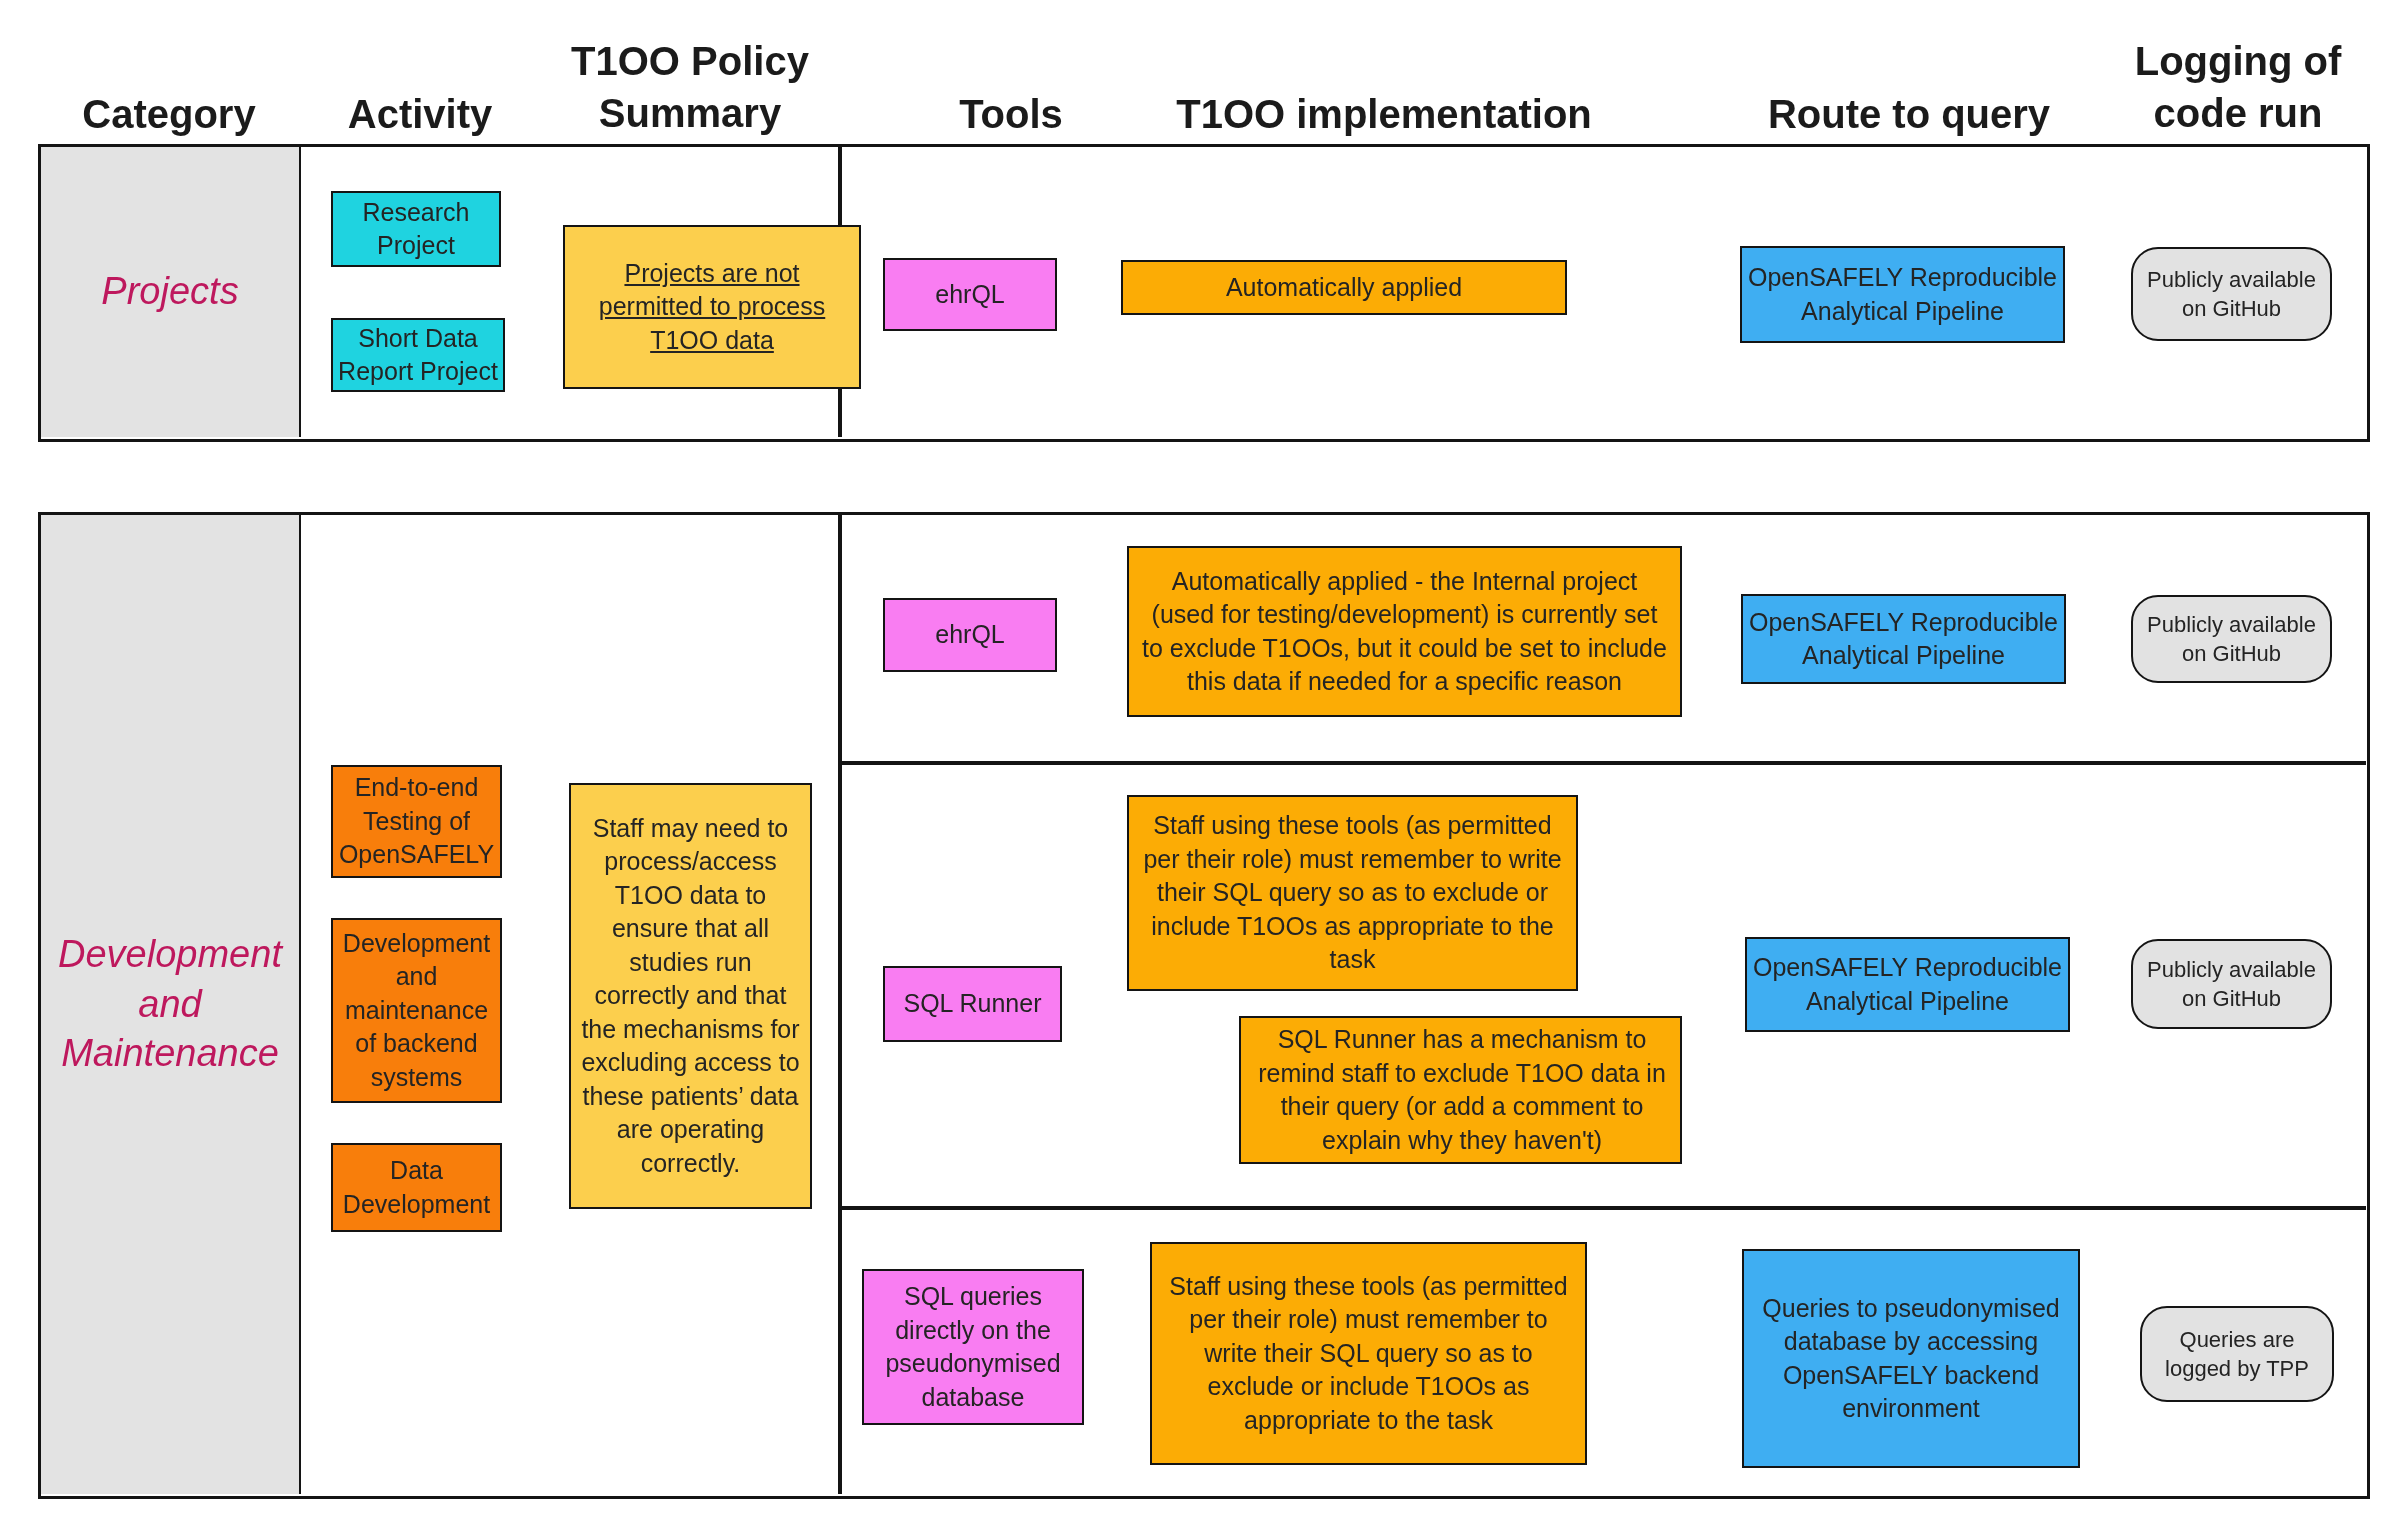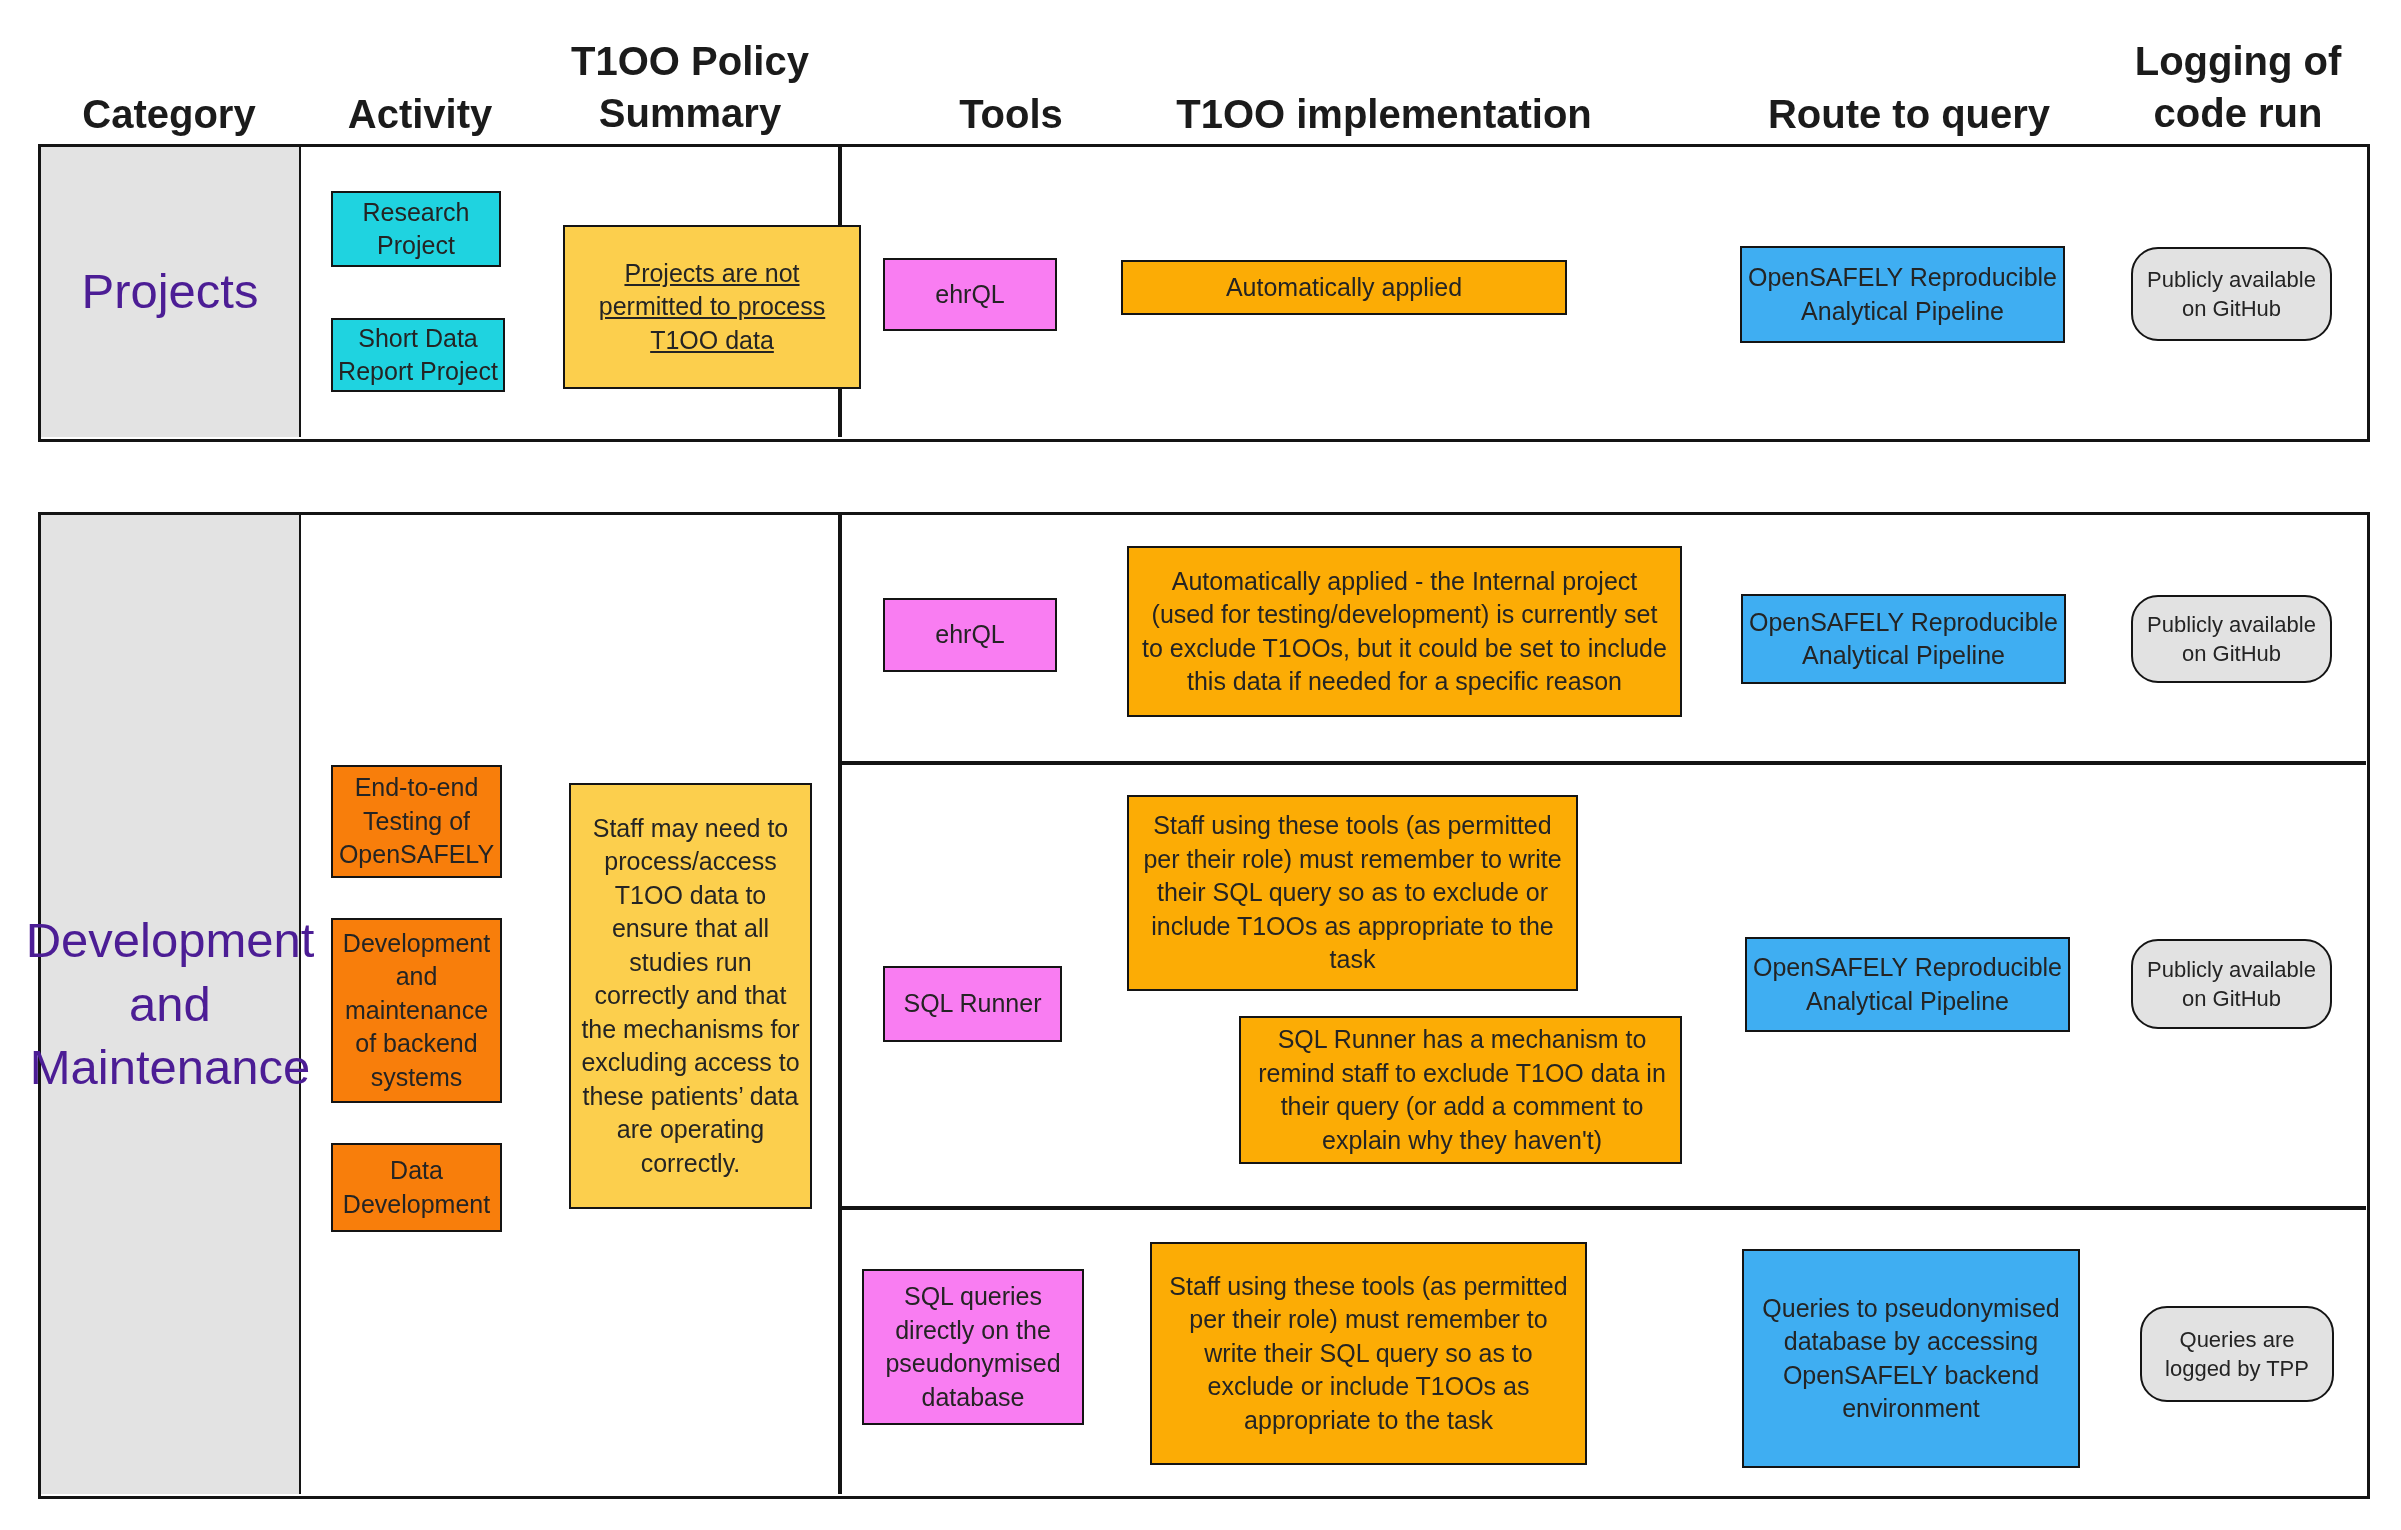--- a/index.html
+++ b/index.html
@@ -21,22 +21,23 @@
     position:absolute;
     border:3.7px solid #141414;
     box-sizing:border-box;
     background:#ffffff;
   }
   .catcell {
     position:absolute;
     border-right:2.7px solid #141414;
     box-sizing:border-box;
     display:flex; align-items:center; justify-content:center;
-    text-align:center; font-size:49px; line-height:1.3; color:#4c1d95;
+    text-align:center; font-size:38px; line-height:1.3; color:#be185d;
     white-space:pre;
+    font-style:italic;
   }
   .vline { position:absolute; width:3.7px; background:#141414; }
   .hline { position:absolute; height:3.7px; background:#141414; }
   .box {
     position:absolute;
     border:2.7px solid #141414;
     box-sizing:border-box;
     display:flex; align-items:center; justify-content:center;
     text-align:center;
     font-size:25px; line-height:1.34; color:#242424;

